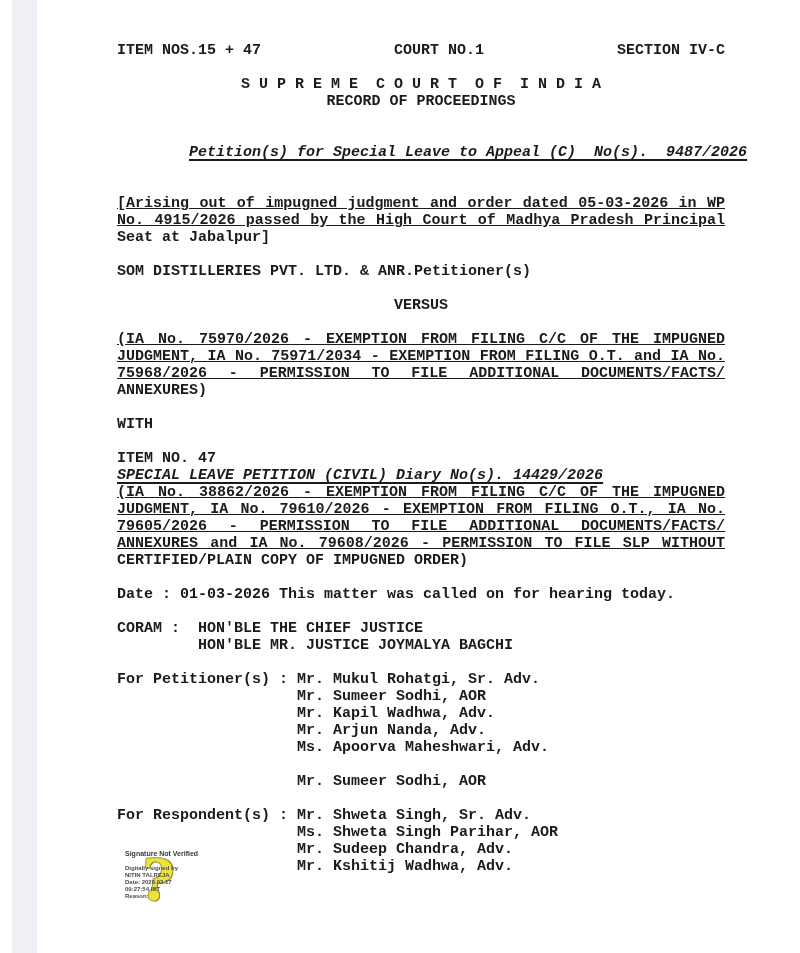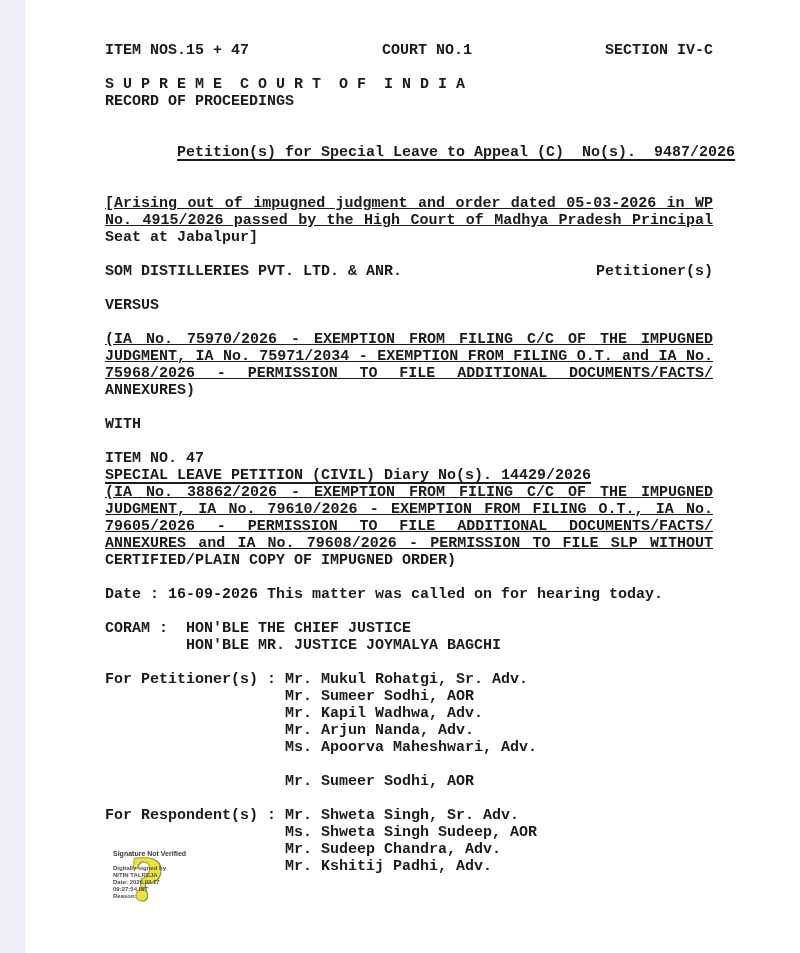--- a/index.html
+++ b/index.html
@@ -3,20 +3,21 @@
 <meta charset="utf-8">
 <style>
   html, body { margin: 0; padding: 0; }
   body { width: 800px; height: 953px; overflow: hidden; }
 
   .viewport {
     position: relative;
     width: 680px;
     height: 953px;
     background: #eef0f5;
+    margin-left: 12px;
   }
 
   .page {
     position: absolute;
     left: 25px;
     top: 0;
     width: 745px;
     height: 953px;
     background: #ffffff;
   }
@@ -28,27 +29,28 @@
     font-size: 15px;
     line-height: 17px;
     color: #1b1b1f;
   }
 
   .block { margin-bottom: 17px; }
   .ln { white-space: pre; }
   .just { white-space: normal; text-align: justify; text-align-last: justify; text-decoration: underline; }
 
   .row-3 { display: flex; justify-content: space-between; }
-  .row-2 { display: flex; justify-content: space-between; }
-  .centered { text-align: left; white-space: pre; }
+  .row-2 { display: flex; }
+  .centered { text-align: center; white-space: pre; }
 
   .uline {
     text-decoration: underline;
     text-decoration-thickness: 2px;
     text-underline-offset: 3px;
+    font-style: italic;
   }
 
   
   .stamp {
     position: absolute;
     left: 88px;
     top: 850px;
     width: 130px;
     height: 75px;
     font-family: "Liberation Sans", sans-serif;
@@ -134,42 +136,42 @@
         <div class="ln"><span class="uline">SPECIAL LEAVE PETITION (CIVIL) Diary No(s). 14429/2026</span></div>
         <div>
             <div class="ln just">(IA No. 38862/2026 - EXEMPTION FROM FILING C/C OF THE IMPUGNED</div>
             <div class="ln just">JUDGMENT, IA No. 79610/2026 - EXEMPTION FROM FILING O.T., IA No.</div>
             <div class="ln just">79605/2026 - PERMISSION TO FILE ADDITIONAL DOCUMENTS/FACTS/</div>
             <div class="ln just">ANNEXURES and IA No. 79608/2026 - PERMISSION TO FILE SLP WITHOUT</div>
             <div class="ln">CERTIFIED/PLAIN COPY OF IMPUGNED ORDER)</div>
           </div>
       </div>
 
-      <div class="block ln">Date : 16-09-2026 This matter was called on for hearing today.</div>
+      <div class="block ln">Date : 01-03-2026 This matter was called on for hearing today.</div>
 
       <div class="block">
           <div class="ln">CORAM :  HON'BLE THE CHIEF JUSTICE</div>
           <div class="ln">         HON'BLE MR. JUSTICE JOYMALYA BAGCHI</div>
         </div>
 
       <div class="block">
           <div class="ln">For Petitioner(s) : Mr. Mukul Rohatgi, Sr. Adv.</div>
           <div class="ln">                    Mr. Sumeer Sodhi, AOR</div>
           <div class="ln">                    Mr. Kapil Wadhwa, Adv.</div>
           <div class="ln">                    Mr. Arjun Nanda, Adv.</div>
           <div class="ln">                    Ms. Apoorva Maheshwari, Adv.</div>
           <div class="ln">&nbsp;</div>
           <div class="ln">                    Mr. Sumeer Sodhi, AOR</div>
         </div>
 
       <div class="block">
           <div class="ln">For Respondent(s) : Mr. Shweta Singh, Sr. Adv.</div>
-          <div class="ln">                    Ms. Shweta Singh Sudeep, AOR</div>
+          <div class="ln">                    Ms. Shweta Singh Parihar, AOR</div>
           <div class="ln">                    Mr. Sudeep Chandra, Adv.</div>
-          <div class="ln">                    Mr. Kshitij Padhi, Adv.</div>
+          <div class="ln">                    Mr. Kshitij Wadhwa, Adv.</div>
         </div>
 
     </div>
 
     <div class="stamp">
       <div class="seal">?</div>
       <div class="stamp-title">Signature Not Verified</div>
       <div class="stamp-body">
           <div class="ln">Digitally signed by</div>
           <div class="ln">NITIN TALREJA</div>

